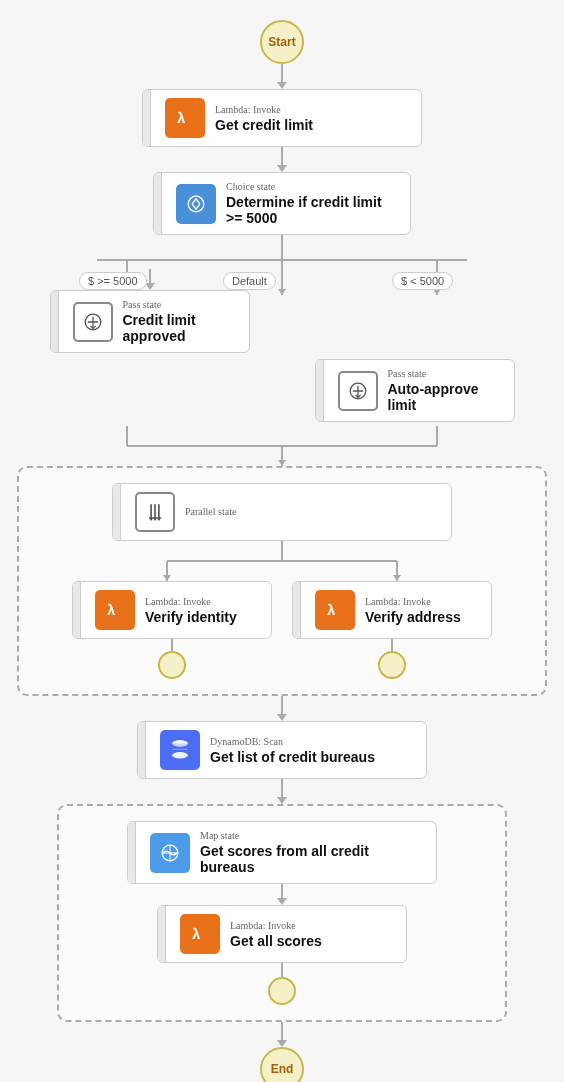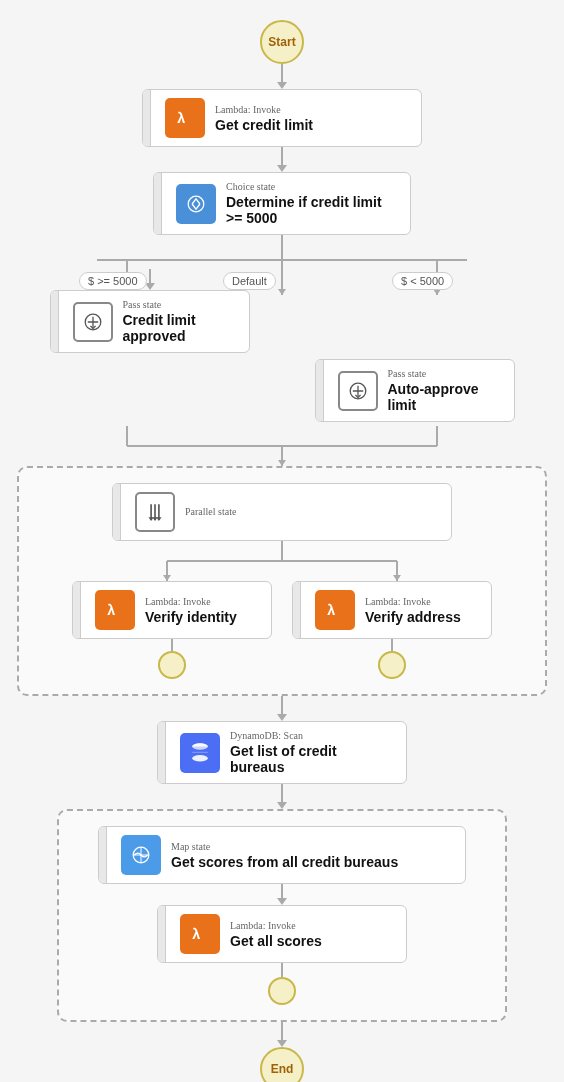--- a/index.html
+++ b/index.html
@@ -377,21 +377,21 @@
         <div class="circle-node small"></div>
       </div>
     </div>
   </div>
 
   <div class="v-connector">
     <div class="v-line" style="height:18px;"></div>
     <div class="tri-down"></div>
   </div>
 
-  <div class="task-card" style="width:250px;">
+  <div class="task-card" style="width:290px;">
     <div class="left-bar"></div>
     <div class="icon-box icon-dynamo">
       <svg class="icon-svg" viewBox="0 0 40 40" fill="white">
         <ellipse cx="20" cy="10" rx="12" ry="5" fill="white" opacity="0.9"></ellipse>
         <rect x="8" y="10" width="24" height="18" fill="#4c6ef5"></rect>
         <ellipse cx="20" cy="28" rx="12" ry="5" fill="white" opacity="0.9"></ellipse>
         <ellipse cx="20" cy="10" rx="12" ry="5" fill="white" opacity="0.7"></ellipse>
         <line x1="8" y1="19" x2="32" y2="19" stroke="white" stroke-width="1" opacity="0.5"></line>
       </svg>
     </div>
@@ -401,21 +401,21 @@
     </div>
   </div>
 
   <div class="v-connector">
     <div class="v-line" style="height:18px;"></div>
     <div class="tri-down"></div>
   </div>
 
   <div class="map-container">
 
-    <div class="task-card" style="width:368px;">
+    <div class="task-card" style="width:310px;">
       <div class="left-bar"></div>
       <div class="icon-box icon-map">
         <svg class="icon-svg" viewBox="0 0 40 40" fill="white">
           <circle cx="20" cy="20" r="12" stroke="white" stroke-width="2" fill="none"></circle>
           <path d="M10 20 Q15 14 20 20 Q25 26 30 20" stroke="white" stroke-width="2" fill="none"></path>
           <path d="M20 8 L20 32" stroke="white" stroke-width="1.5"></path>
           <path d="M8 20 L32 20" stroke="white" stroke-width="1.5"></path>
         </svg>
       </div>
       <div class="card-text">

